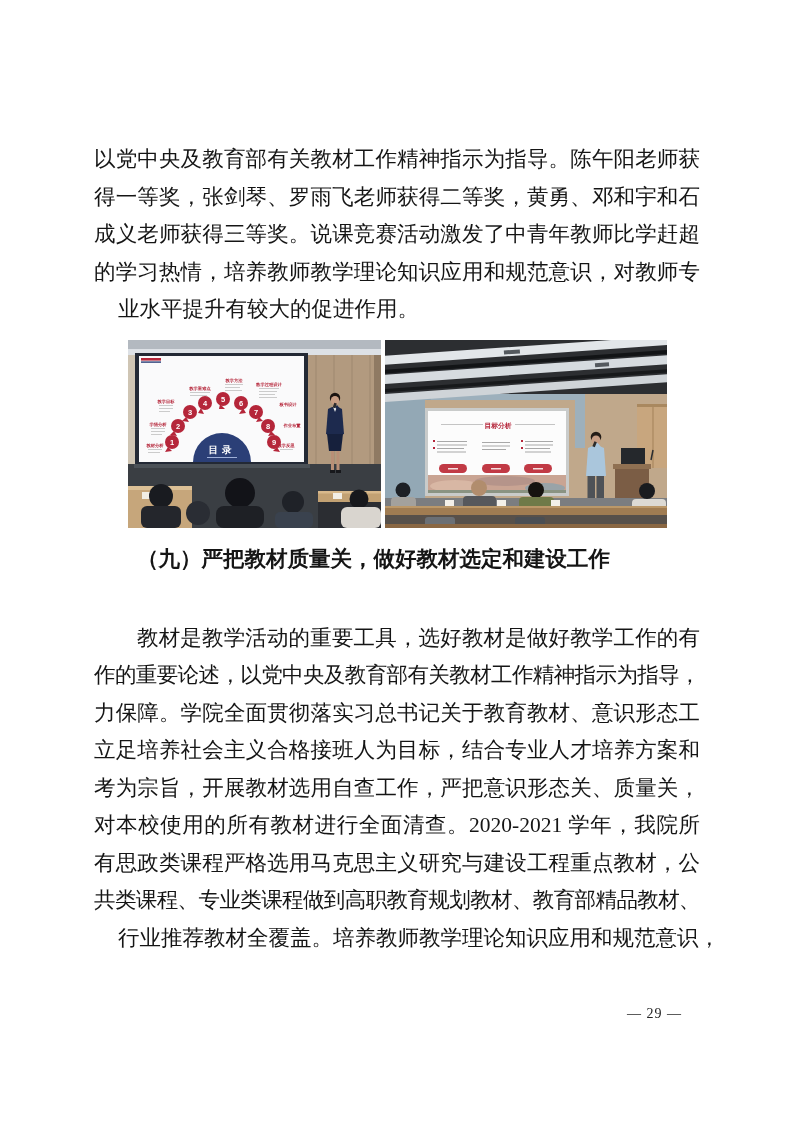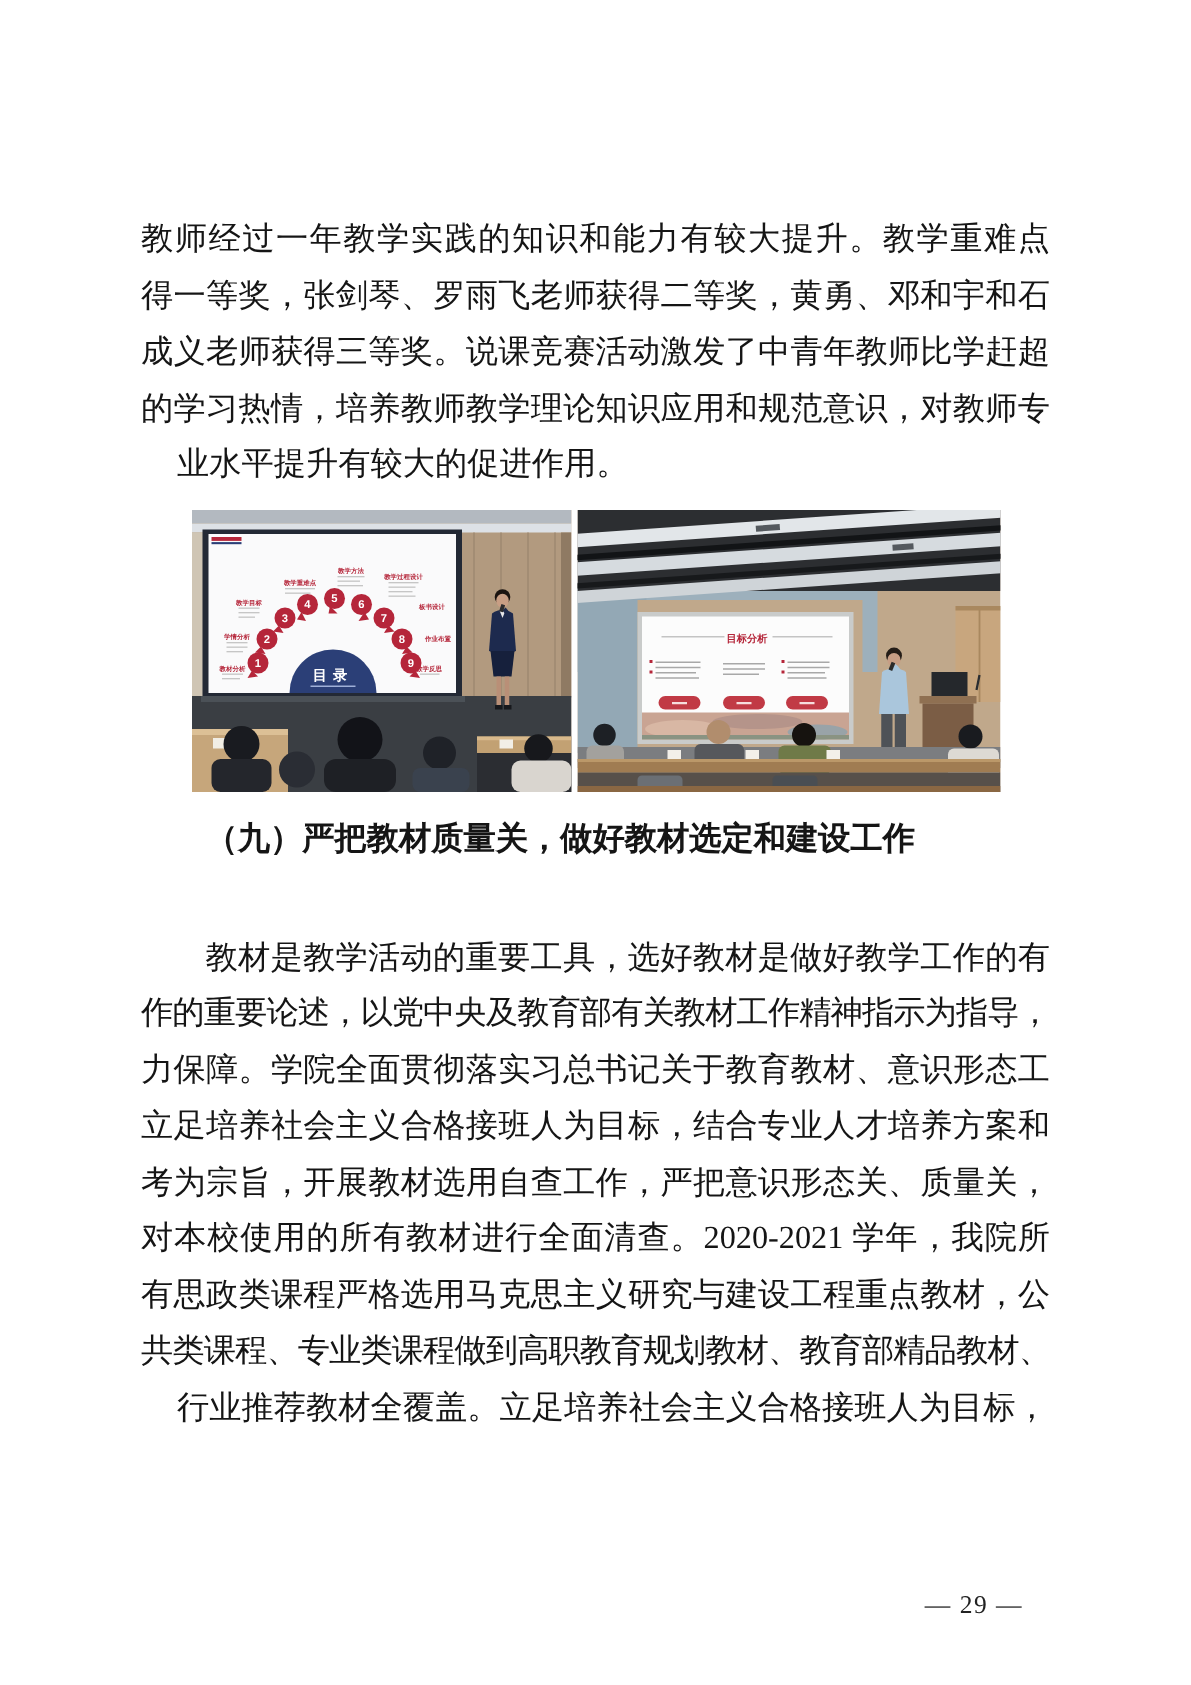--- a/index.html
+++ b/index.html
@@ -47,35 +47,35 @@
     margin-top:13px;
     width:606px;
     font-size:21.5px;
     font-weight:bold;
     line-height:36px;
     text-indent:43px;
     white-space:nowrap;
   }
   .footer{
     position:absolute;
-    top:1060px;right:112px;
-    font-size:17px;
+    top:1006px;right:112px;
+    font-size:14px;
     letter-spacing:1px;
     color:#222;
     text-align:center;
   }
   svg text{font-family:"Liberation Sans", sans-serif;}
 </style>
 </head>
 <body>
 
 <div class="page">
 
   <div class="para p1">
-      <span class="jline first">教师经过一年教学实践的知识和能力有较大提升。教学重难点</span>
+      <span class="jline first">以党中央及教育部有关教材工作精神指示为指导。陈午阳老师获</span>
       <span class="jline">得一等奖，张剑琴、罗雨飞老师获得二等奖，黄勇、邓和宇和石</span>
       <span class="jline">成义老师获得三等奖。说课竞赛活动激发了中青年教师比学赶超</span>
       <span class="jline">的学习热情，培养教师教学理论知识应用和规范意识，对教师专</span>
       <span class="jline last">业水平提升有较大的促进作用。</span>
     </div>
 
   <div class="figure-row">
 
     <svg class="photo" width="253" height="188" viewBox="0 0 253 188" preserveAspectRatio="none">
 
@@ -341,18 +341,18 @@
 
   <div class="para p2">
       <span class="jline first">教材是教学活动的重要工具，选好教材是做好教学工作的有</span>
       <span class="jline" style="letter-spacing: -0.62069px;">作的重要论述，以党中央及教育部有关教材工作精神指示为指导，</span>
       <span class="jline">力保障。学院全面贯彻落实习总书记关于教育教材、意识形态工</span>
       <span class="jline">立足培养社会主义合格接班人为目标，结合专业人才培养方案和</span>
       <span class="jline">考为宗旨，开展教材选用自查工作，严把意识形态关、质量关，</span>
       <span class="jline">对本校使用的所有教材进行全面清查。2020-2021 学年，我院所</span>
       <span class="jline">有思政类课程严格选用马克思主义研究与建设工程重点教材，公</span>
       <span class="jline" style="letter-spacing: -0.62069px;">共类课程、专业类课程做到高职教育规划教材、教育部精品教材、</span>
-      <span class="jline last">行业推荐教材全覆盖。立足培养社会主义合格接班人为目标，</span>
+      <span class="jline last">行业推荐教材全覆盖。培养教师教学理论知识应用和规范意识，</span>
     </div>
 
   <div class="footer">— 29 —</div>
 
 </div>
 
 </body></html>

